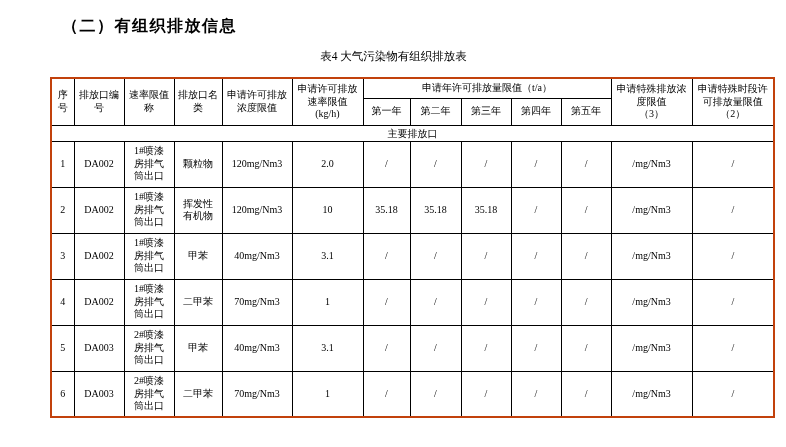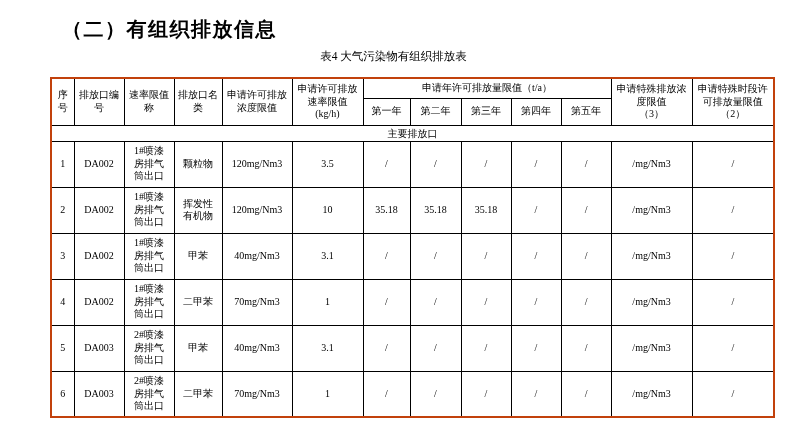--- a/index.html
+++ b/index.html
@@ -8,21 +8,21 @@
     background: #ffffff;
     font-family: "Liberation Serif", "DejaVu Serif", serif;
     color: #000000;
     position: relative;
     overflow: hidden;
   }
   .doc-heading {
     position: absolute;
     left: 62px;
     top: 16px;
-    font-size: 20px;
+    font-size: 16px;
     font-weight: bold;
     letter-spacing: 1.5px;
   }
   .table-title {
     position: absolute;
     left: 32px;
     top: 49px;
     width: 723px;
     text-align: center;
     font-size: 11.5px;
@@ -116,21 +116,21 @@
     </tr>
 
   <tr class="data-row">
         <td>1</td>
         <td>DA002</td>
         <td>1#喷漆
 房排气
 筒出口</td>
         <td>颗粒物</td>
         <td>120mg/Nm3</td>
-        <td>3.5</td>
+        <td>2.0</td>
         <td>/</td>
         <td>/</td>
         <td>/</td>
         <td>/</td>
         <td>/</td>
         <td>/mg/Nm3</td>
         <td>/</td>
       </tr>
       <tr class="data-row">
         <td>2</td>

